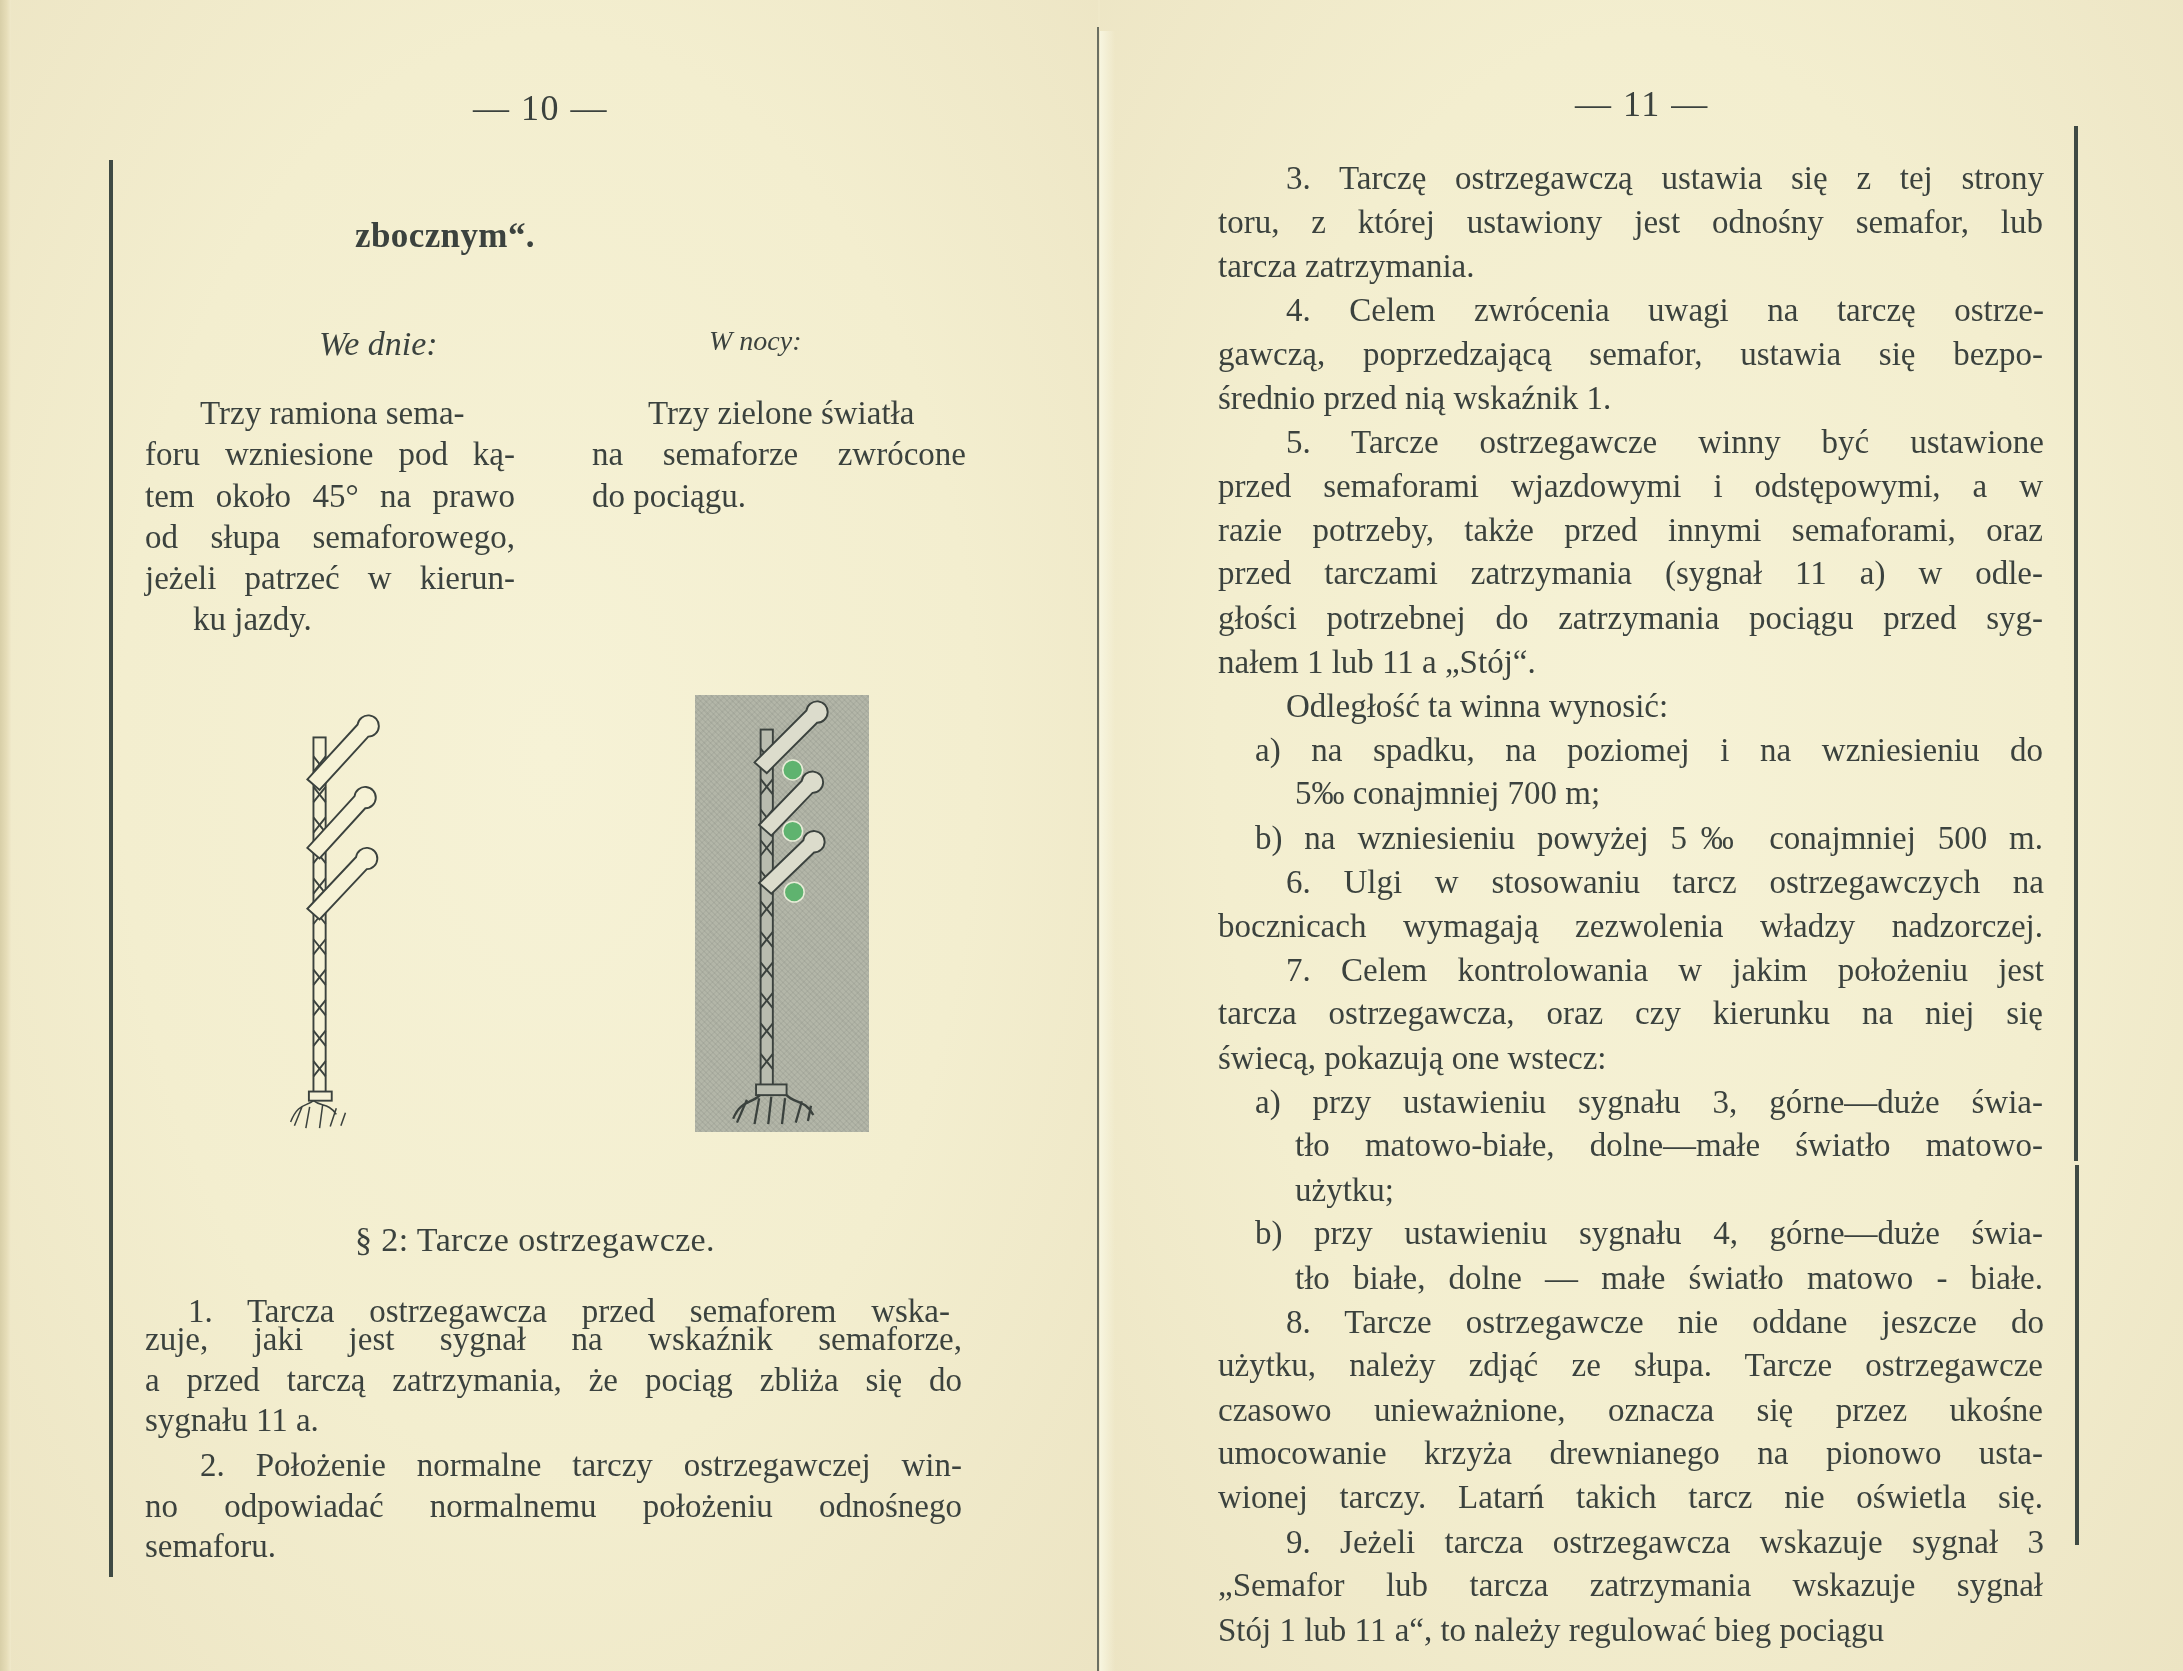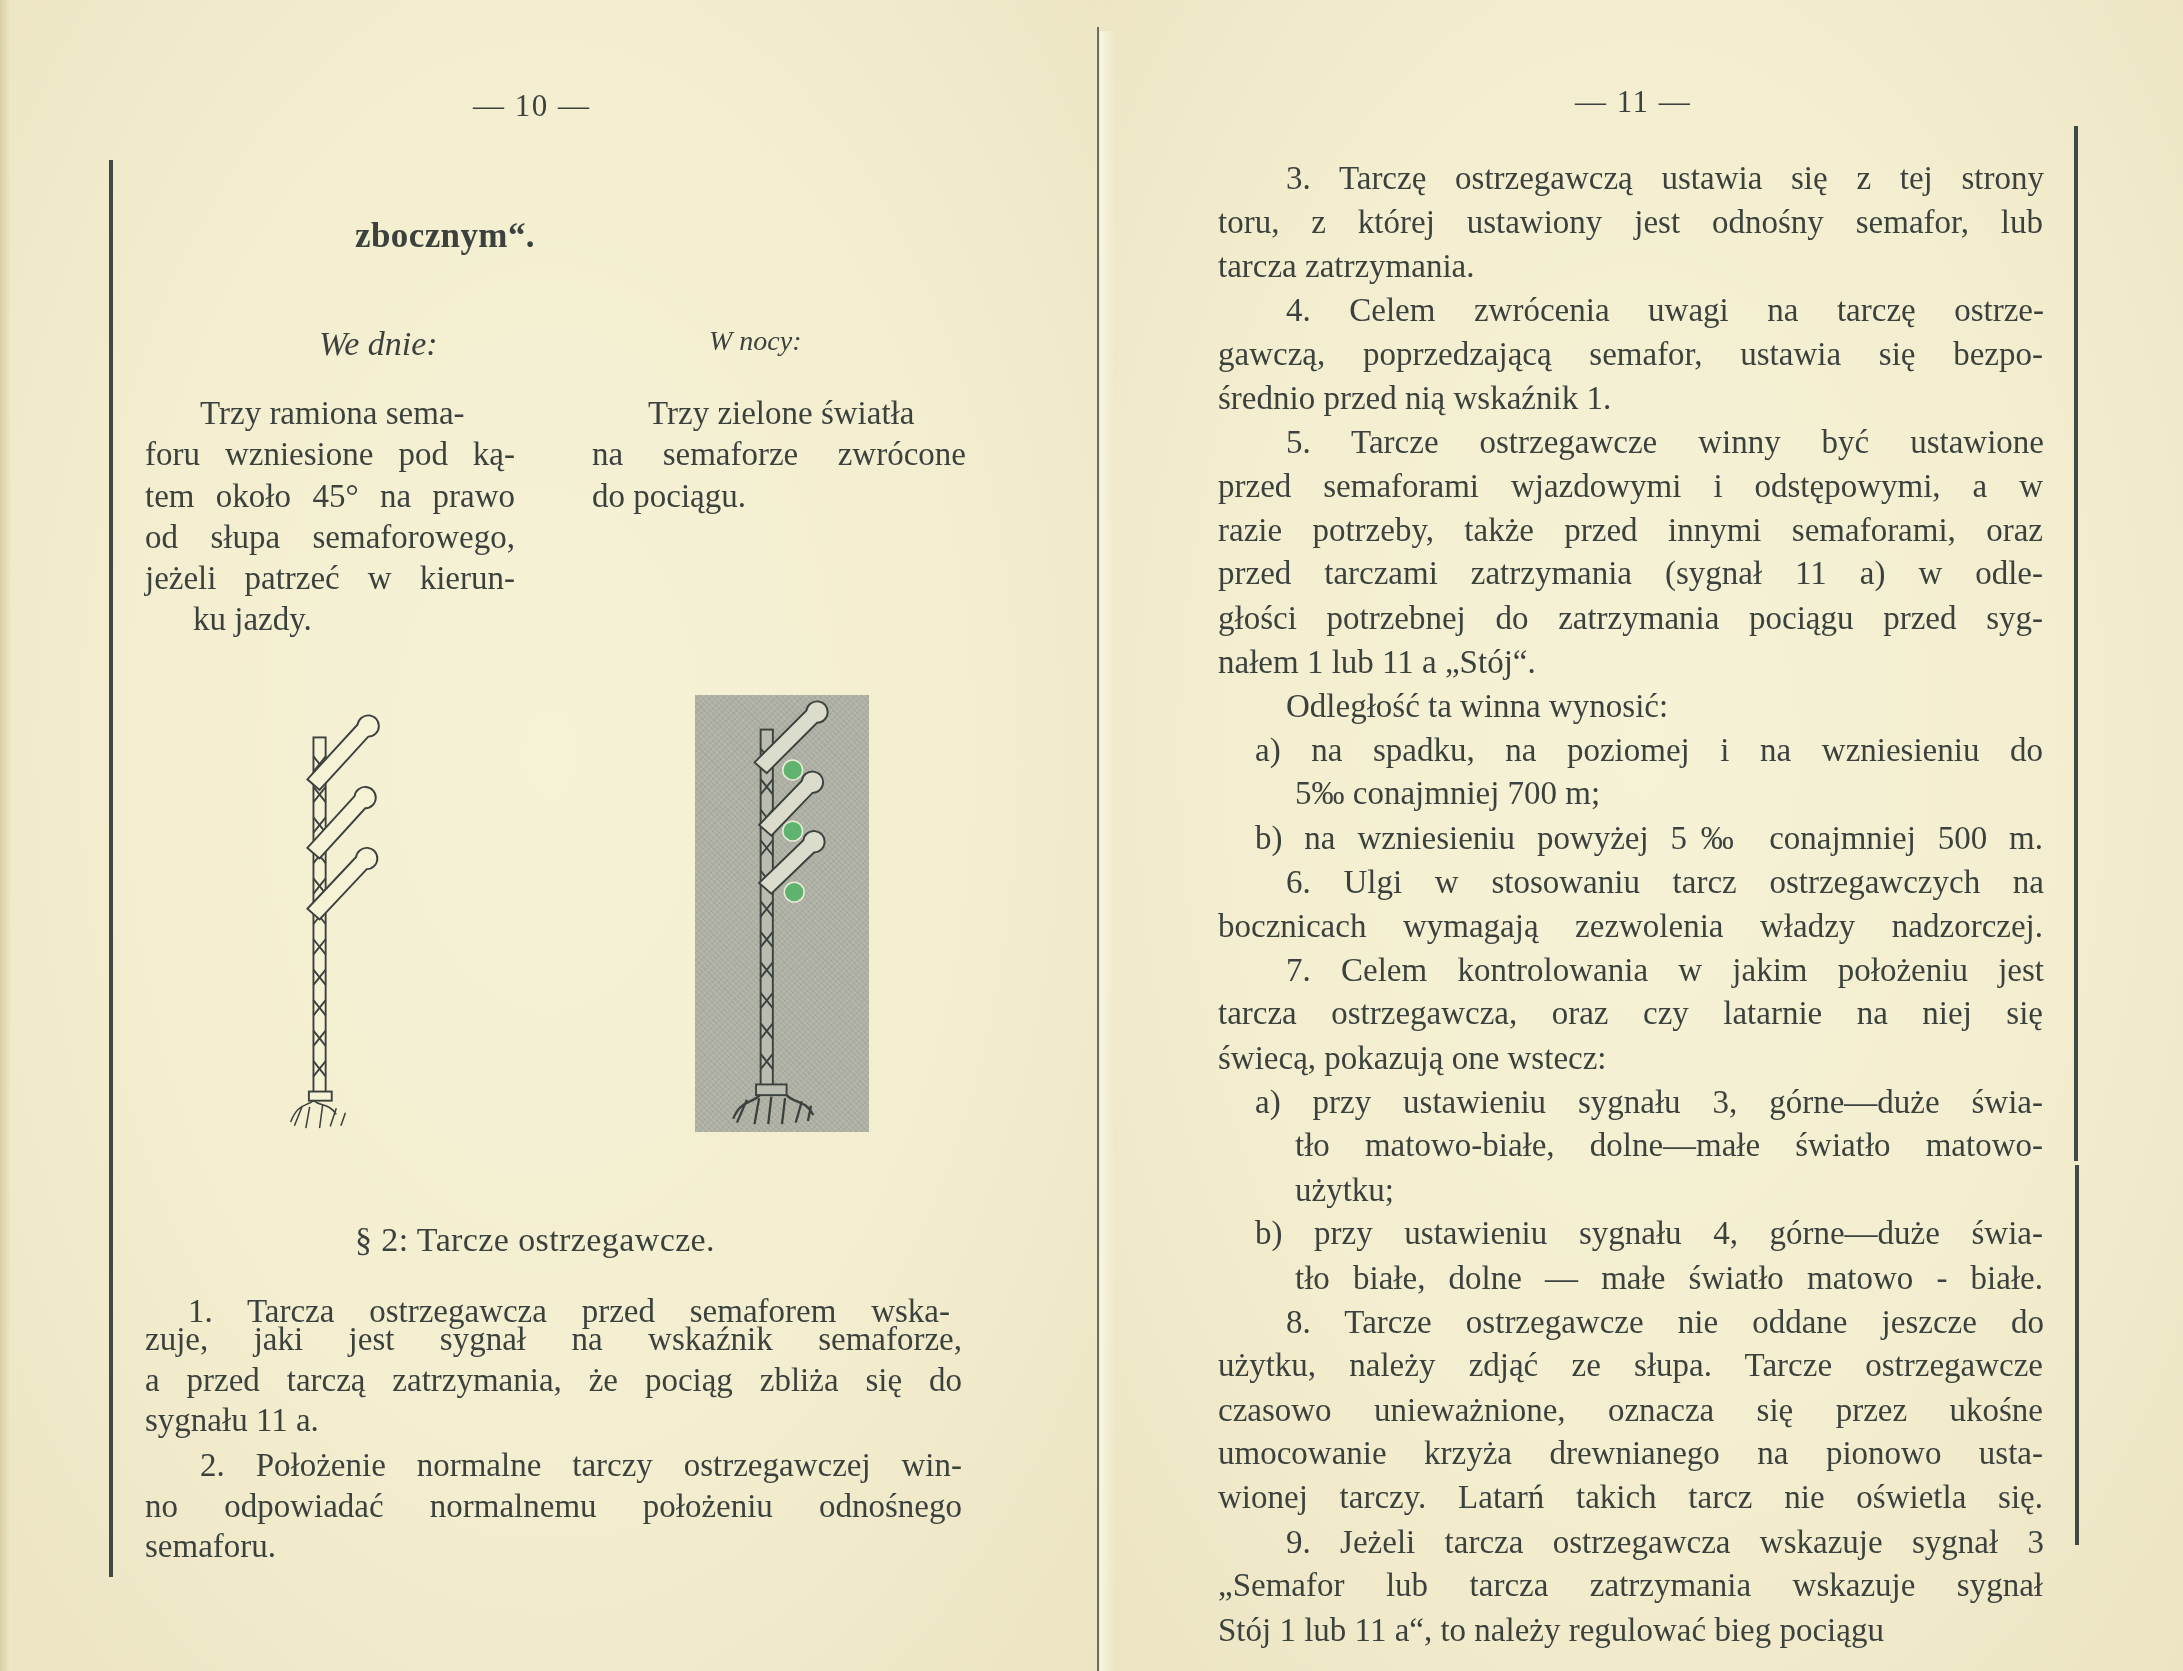--- a/index.html
+++ b/index.html
@@ -22,21 +22,21 @@
   .fold {
     position: absolute; left: 1097px; top: 27px; width: 2.3px; height: 1645px;
     background: #6b6f62;
   }
   .fold-light {
     position: absolute; left: 1100px; top: 31px; width: 15.3px; height: 1641px;
     background: linear-gradient(90deg, #f7f5df, rgba(247,245,223,0));
   }
   .bar { position: absolute; width: 3.8px; background: #3f4a44; }
   .txt { position: absolute; white-space: nowrap; font-size: 33px; line-height: 1; }
-  .pnum { font-size: 31px; letter-spacing: 1.5px; }
+  .pnum { font-size: 36px; letter-spacing: 1.5px; }
   .title { font-size: 35px; font-weight: bold; letter-spacing: 0.4px; }
   .italic { font-style: italic; }
   .just { text-align: justify; text-align-last: justify; white-space: normal; }
   .panel-night {
     position: absolute; left: 695px; top: 695px; width: 174px; height: 437px;
     background:
       repeating-linear-gradient(45deg, rgba(90,95,90,0.10) 0 1.5px, rgba(255,255,255,0) 1.5px 3.8px),
       repeating-linear-gradient(-45deg, rgba(90,95,90,0.08) 0 1.5px, rgba(255,255,255,0) 1.5px 4.6px),
       #b3b6a8;
   }
@@ -147,21 +147,21 @@
       <div class="txt just" style="left: 118px; top: 557px; width: 825px;">przed tarczami zatrzymania (sygnał 11 a) w odle-</div>
       <div class="txt just" style="left: 118px; top: 602px; width: 825px;">głości potrzebnej do zatrzymania pociągu przed syg-</div>
       <div class="txt" style="left: 118px; top: 646px;">nałem 1 lub 11 a „Stój“.</div>
       <div class="txt" style="left: 186px; top: 690px;">Odległość ta winna wynosić:</div>
       <div class="txt just" style="left: 155px; top: 734px; width: 788px;">a) na spadku, na poziomej i na wzniesieniu do</div>
       <div class="txt" style="left: 195px; top: 777px;">5‰ conajmniej 700 m;</div>
       <div class="txt just" style="left: 155px; top: 822px; width: 788px;">b) na wzniesieniu powyżej 5‰ conajmniej 500 m.</div>
       <div class="txt just" style="left: 186px; top: 866px; width: 758px;">6. Ulgi w stosowaniu tarcz ostrzegawczych na</div>
       <div class="txt just" style="left: 118px; top: 910px; width: 825px;">bocznicach wymagają zezwolenia władzy nadzorczej.</div>
       <div class="txt just" style="left: 186px; top: 954px; width: 758px;">7. Celem kontrolowania w jakim położeniu jest</div>
-      <div class="txt just" style="left: 118px; top: 997px; width: 825px;">tarcza ostrzegawcza, oraz czy latarnie na niej się</div>
+      <div class="txt just" style="left: 118px; top: 997px; width: 825px;">tarcza ostrzegawcza, oraz czy kierunku na niej się</div>
       <div class="txt" style="left: 118px; top: 1042px;">świecą, pokazują one wstecz:</div>
       <div class="txt just" style="left: 155px; top: 1086px; width: 788px;">a) przy ustawieniu sygnału 3, górne—duże świa-</div>
       <div class="txt just" style="left: 195px; top: 1129px; width: 748px;">tło matowo-białe, dolne—małe światło matowo-</div>
       <div class="txt" style="left: 195px; top: 1174px;">użytku;</div>
       <div class="txt just" style="left: 155px; top: 1217px; width: 788px;">b) przy ustawieniu sygnału 4, górne—duże świa-</div>
       <div class="txt just" style="left: 195px; top: 1262px; width: 748px;">tło białe, dolne — małe światło matowo - białe.</div>
       <div class="txt just" style="left: 186px; top: 1306px; width: 758px;">8. Tarcze ostrzegawcze nie oddane jeszcze do</div>
       <div class="txt just" style="left: 118px; top: 1349px; width: 825px;">użytku, należy zdjąć ze słupa. Tarcze ostrzegawcze</div>
       <div class="txt just" style="left: 118px; top: 1394px; width: 825px;">czasowo unieważnione, oznacza się przez ukośne</div>
       <div class="txt just" style="left: 118px; top: 1437px; width: 825px;">umocowanie krzyża drewnianego na pionowo usta-</div>

